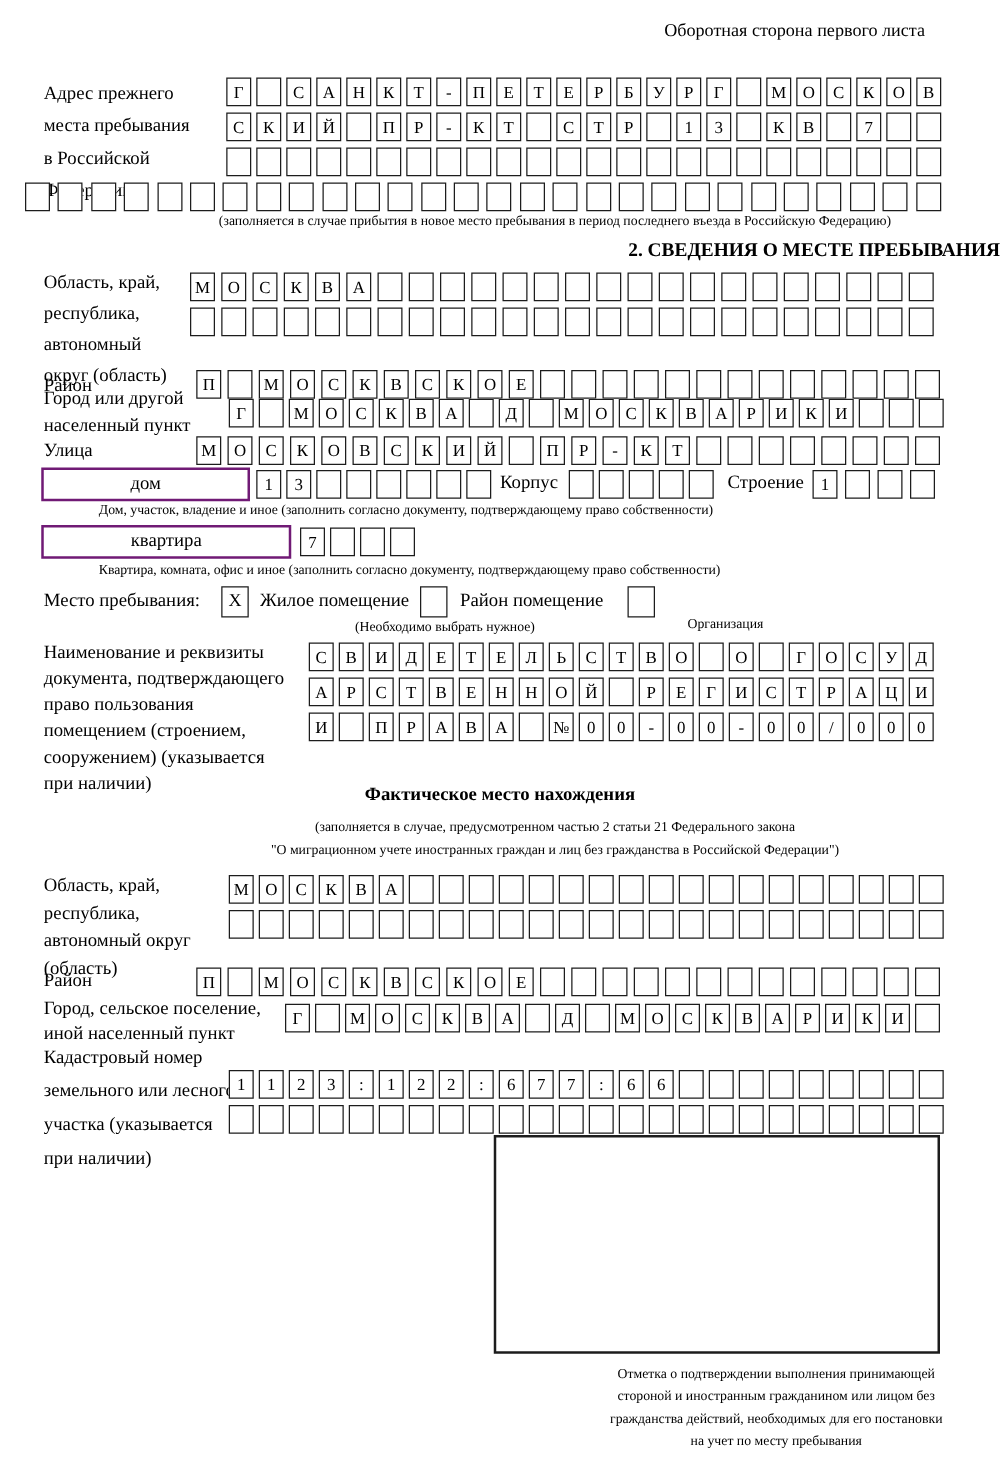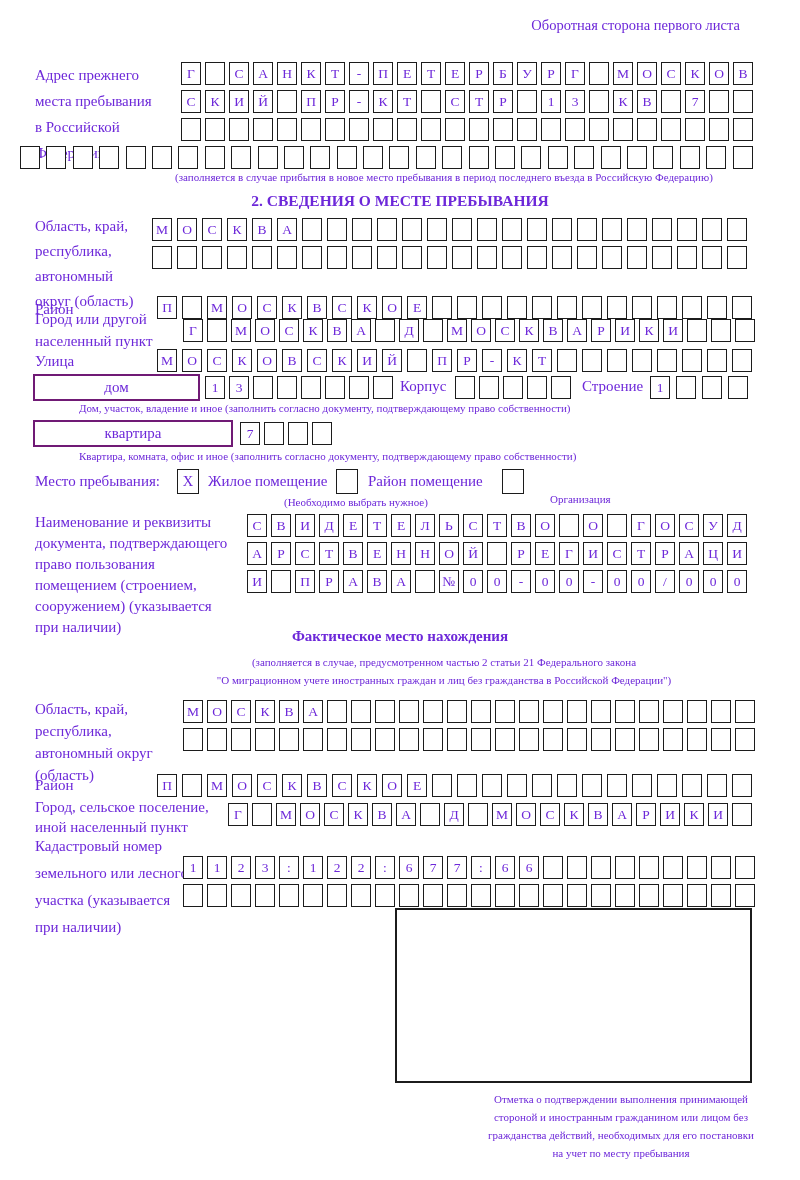--- a/index.html
+++ b/index.html
@@ -1,17 +1,17 @@
 <!DOCTYPE html>
 <html><head>
 <meta charset="utf-8">
 <style>
   html,body{margin:0;padding:0;background:#fff;}
   #page{position:relative;width:800px;height:1180px;background:#fff;
-        font-family:"Liberation Serif","DejaVu Serif",serif;color:#6d28d9;overflow:hidden;}
+        font-family:"Liberation Serif","DejaVu Serif",serif;color:#000000;overflow:hidden;}
   .abs{position:absolute;}
   .lbl{font-size:15px;line-height:26px;white-space:pre-line;}
   .note{font-size:11px;white-space:pre-line;padding-left:44px;}
   .title{font-weight:bold;font-size:15.5px;text-align:center;width:100%;}
   .cellrow{position:absolute;display:flex;}
   .cell{flex:none;width:20px;height:23px;border:1.5px solid #1c1c1c;box-sizing:border-box;
         display:flex;align-items:center;justify-content:center;font-size:13.5px;background:#fff;}
   .chk{width:22px;height:25px;border:1.5px solid #1c1c1c;box-sizing:border-box;display:flex;
        align-items:center;justify-content:center;font-size:14.5px;}
   .bigcell{border:2px solid #701a75;box-sizing:border-box;height:27px;display:flex;
@@ -132,21 +132,21 @@
       <span class="cell"></span>
       <span class="cell"></span>
       <span class="cell"></span>
       <span class="cell"></span>
       <span class="cell"></span>
       <span class="cell"></span>
       <span class="cell"></span>
     </div>
   <div class="abs note ctr" style="left:0;top:171px;width:100%;">(заполняется в случае прибытия в новое место пребывания в период последнего въезда в Российскую Федерацию)</div>
 
-  <div class="abs title" style="left:0;top:192px;">2. СВЕДЕНИЯ О МЕСТЕ ПРЕБЫВАНИЯ</div>
+  <div class="abs title" style="left:0;top:192px;text-align:right;">2. СВЕДЕНИЯ О МЕСТЕ ПРЕБЫВАНИЯ</div>
 
   <div class="abs lbl" style="left:35px;top:214px;width:130px;line-height:25px;">Область, край,
 республика,
 автономный
 округ (область)</div>
   <div class="cellrow" style="left:152px;top:218px;gap:5px">
       <span class="cell">М</span>
       <span class="cell">О</span>
       <span class="cell">С</span>
       <span class="cell">К</span>

